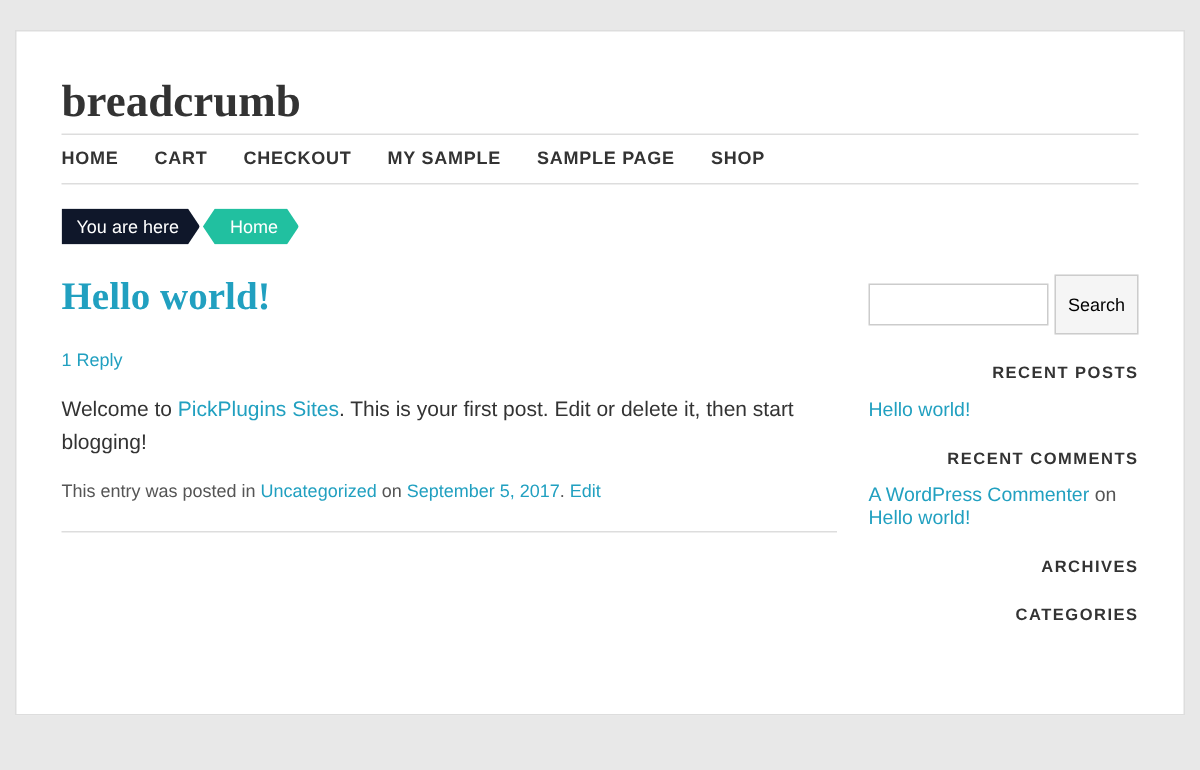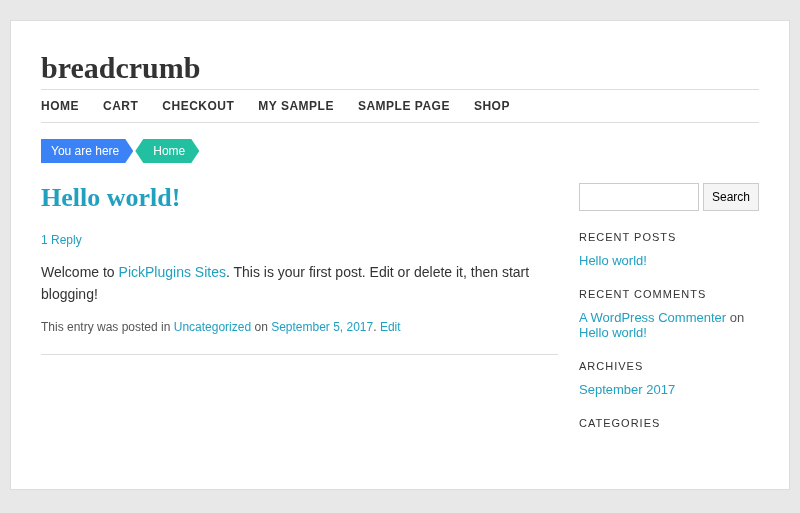--- a/index.html
+++ b/index.html
@@ -48,21 +48,21 @@
       text-decoration: none;
       letter-spacing: 0.5px;
     }
     .breadcrumb-bar {
       display: flex;
       align-items: center;
       margin-bottom: 20px;
       gap: 0;
     }
     .breadcrumb-you-are-here {
-      background: #3b82f6;
+      background: #0f172a;
       color: #fff;
       font-size: 12px;
       font-family: Arial, sans-serif;
       padding: 5px 14px 5px 10px;
       clip-path: polygon(0 0, calc(100% - 8px) 0, 100% 50%, calc(100% - 8px) 100%, 0 100%);
       margin-right: 2px;
     }
     .breadcrumb-home {
       background: #21c0a0;
       color: #fff;
@@ -137,31 +137,32 @@
       width: 120px;
       height: 28px;
       font-family: Arial, sans-serif;
     }
     .search-button {
       background: #f5f5f5;
       border: 1px solid #ccc;
       padding: 4px 8px;
       font-size: 12px;
       cursor: pointer;
-      height: 28px;
+      height: 40px;
       font-family: Arial, sans-serif;
     }
     .sidebar-section-title {
       font-size: 11px;
-      font-weight: normal;
+      font-weight: bold;
       letter-spacing: 1px;
       text-transform: uppercase;
       color: #333;
       margin-bottom: 10px;
       margin-top: 4px;
+      text-align: right;
     }
     .sidebar-section {
       margin-bottom: 20px;
     }
     .sidebar-link {
       font-size: 13px;
       color: #21a0c0;
       text-decoration: none;
       display: block;
       margin-bottom: 6px;
@@ -227,21 +228,20 @@
 
       <div class="sidebar-section">
         <div class="sidebar-section-title">RECENT COMMENTS</div>
         <div class="sidebar-text">
           <a href="#" class="sidebar-link" style="display:inline;">A WordPress Commenter</a><span> on </span><a href="#" class="sidebar-link" style="display:inline;">Hello world!</a>
         </div>
       </div>
 
       <div class="sidebar-section">
         <div class="sidebar-section-title">ARCHIVES</div>
-        <a href="#" class="sidebar-link">September 2017</a>
       </div>
 
       <div class="sidebar-section">
         <div class="sidebar-section-title">CATEGORIES</div>
       </div>
     </div>
   </div>
 </div>
 
 </body></html>

